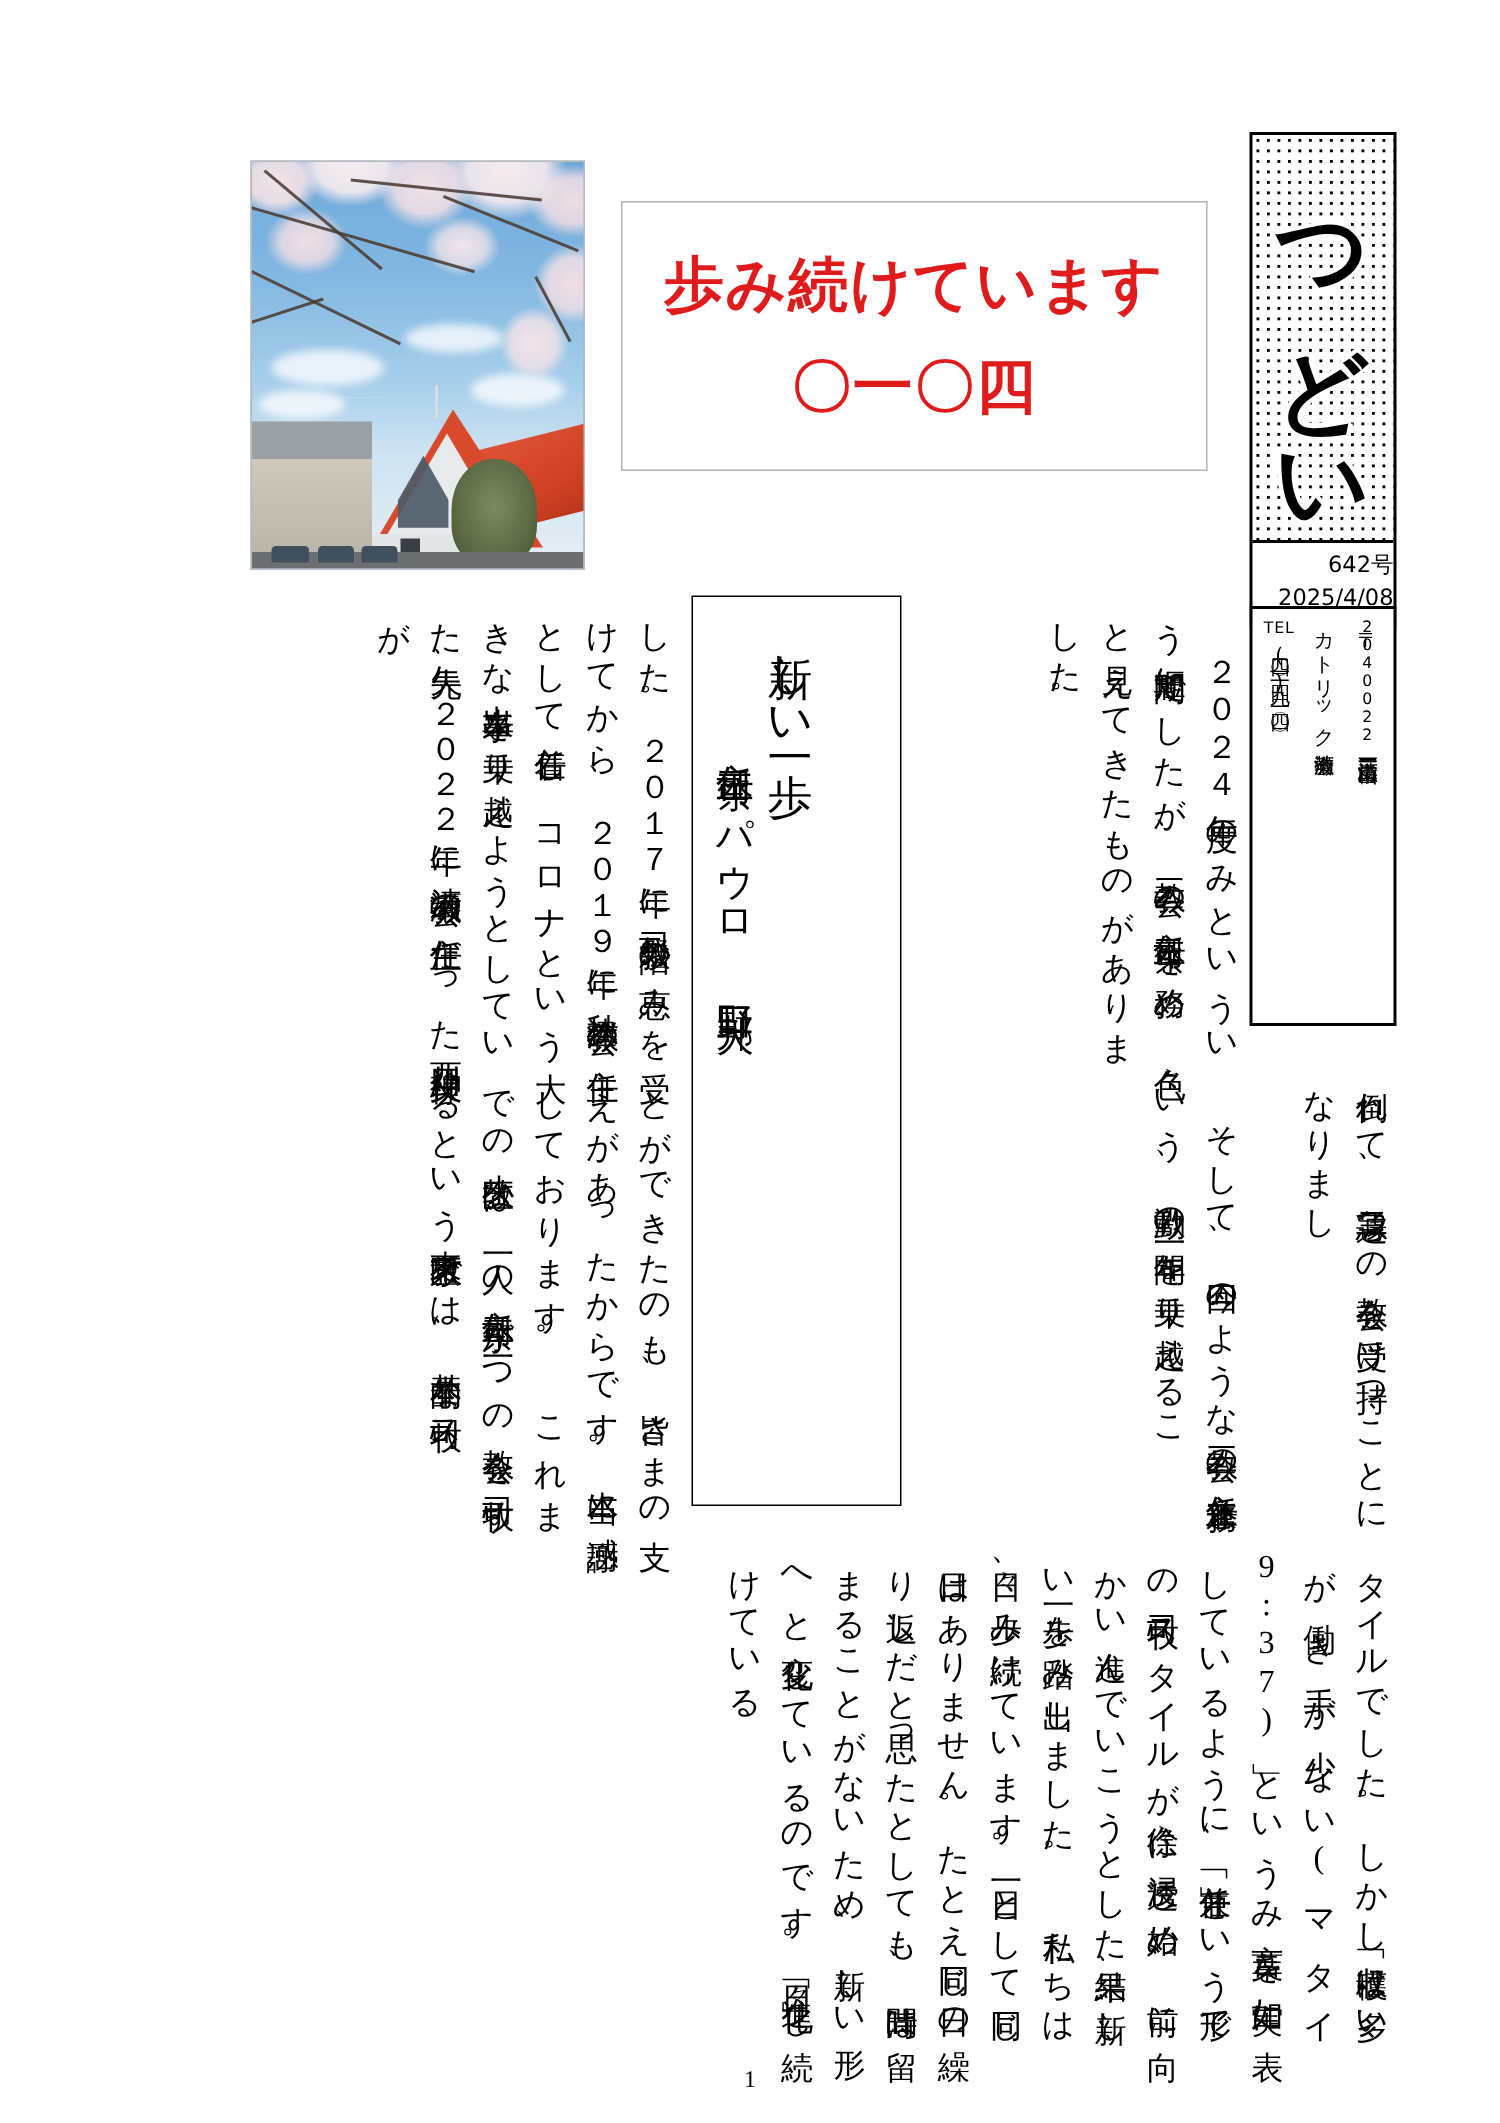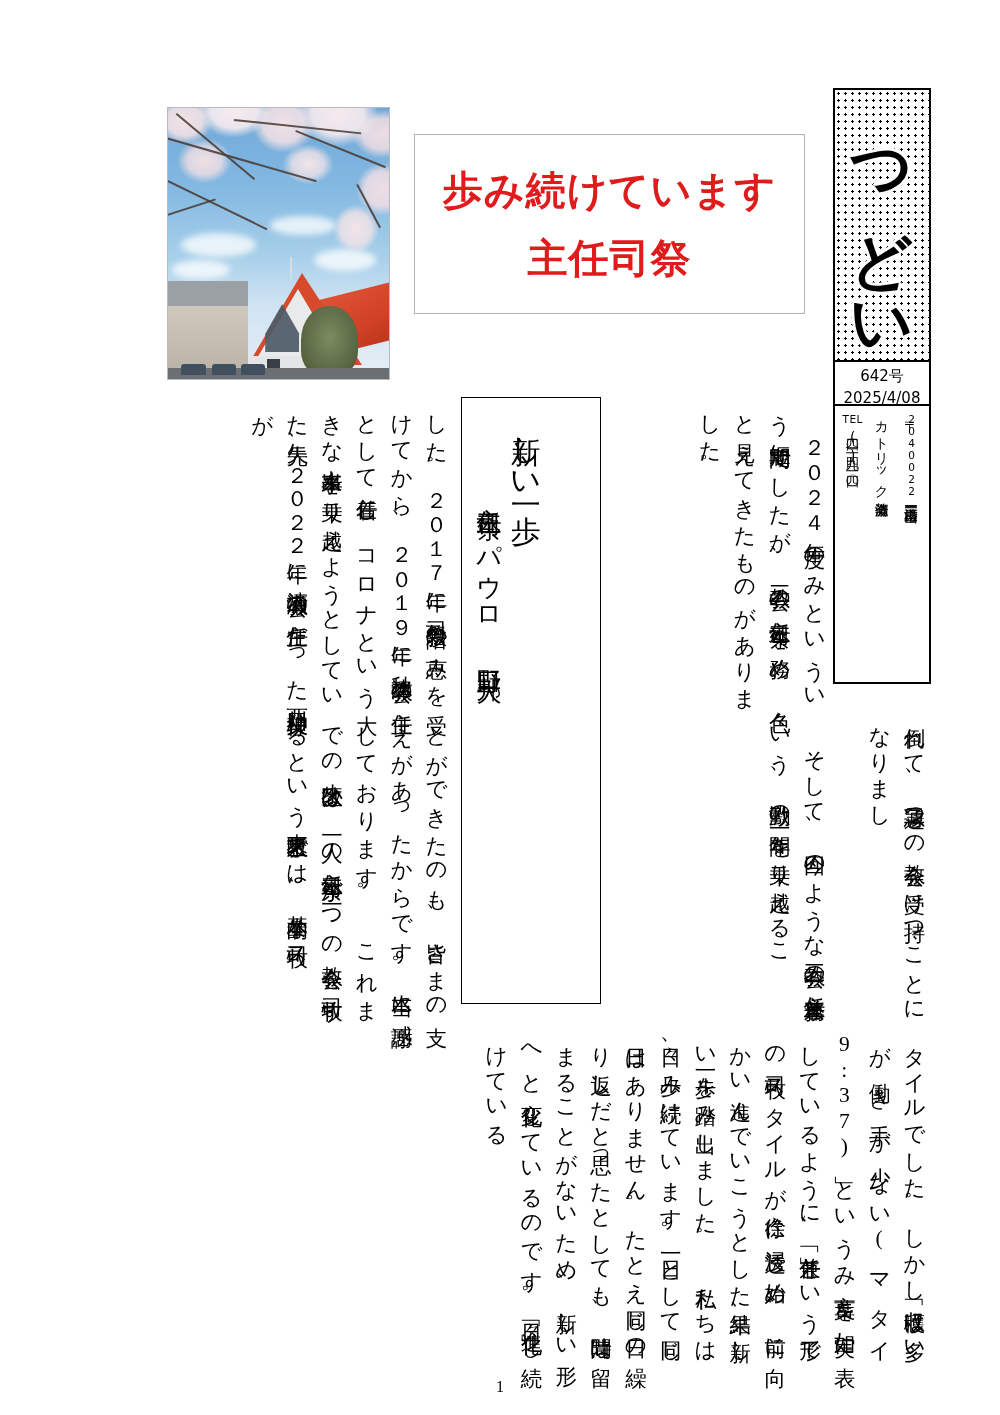--- a/index.html
+++ b/index.html
@@ -242,21 +242,21 @@
     line-height: 1.18;
     letter-spacing: 4px;
     color: #000;
     text-shadow:
       2px 0 0 #fff, -2px 0 0 #fff, 0 2px 0 #fff, 0 -2px 0 #fff,
       2px 2px 0 #fff, -2px -2px 0 #fff, 2px -2px 0 #fff, -2px 2px 0 #fff,
       3px 0 0 #fff, -3px 0 0 #fff, 0 3px 0 #fff, 0 -3px 0 #fff;
   }
   #masthead-issue {
     padding: 4px 0 6px 0;
-    text-align: center;
+    text-align: right;
     font-family: "DejaVu Sans", "Liberation Sans", sans-serif;
     font-size: 15px;
     line-height: 1.45;
     border-bottom: 0;
   }
 
   
   #pubinfo {
     position: absolute;
     left: 833px;
@@ -435,21 +435,21 @@
     <div class="branch" style="left:-2%; top:26%; width:52%; height:2px; transform: rotate(26deg);"></div>
     <div class="branch" style="left:4%; top:2%; width:46%; height:1.6px; transform: rotate(40deg);"></div>
     <div class="branch" style="left:30%; top:4%; width:58%; height:1.8px; transform: rotate(6deg);"></div>
     <div class="branch" style="left:58%; top:8%; width:44%; height:1.6px; transform: rotate(22deg);"></div>
     <div class="branch" style="left:-3%; top:40%; width:26%; height:1.6px; transform: rotate(-18deg);"></div>
     <div class="branch" style="left:86%; top:28%; width:22%; height:2px; transform: rotate(62deg);"></div>
   </div>
 
   <div id="easter-banner">
     <div class="easter-line l1">歩み続けています</div>
-    <div class="easter-line l2">主任司祭</div>
+    <div class="easter-line l2">〇一〇四</div>
   </div>
 
   <div id="masthead-wrap">
     <div id="masthead-title">
       <span class="mh-text">つどい</span>
     </div>
     <div id="masthead-issue">
       <div>642号</div>
       <div>2025/4/08</div>
     </div>

